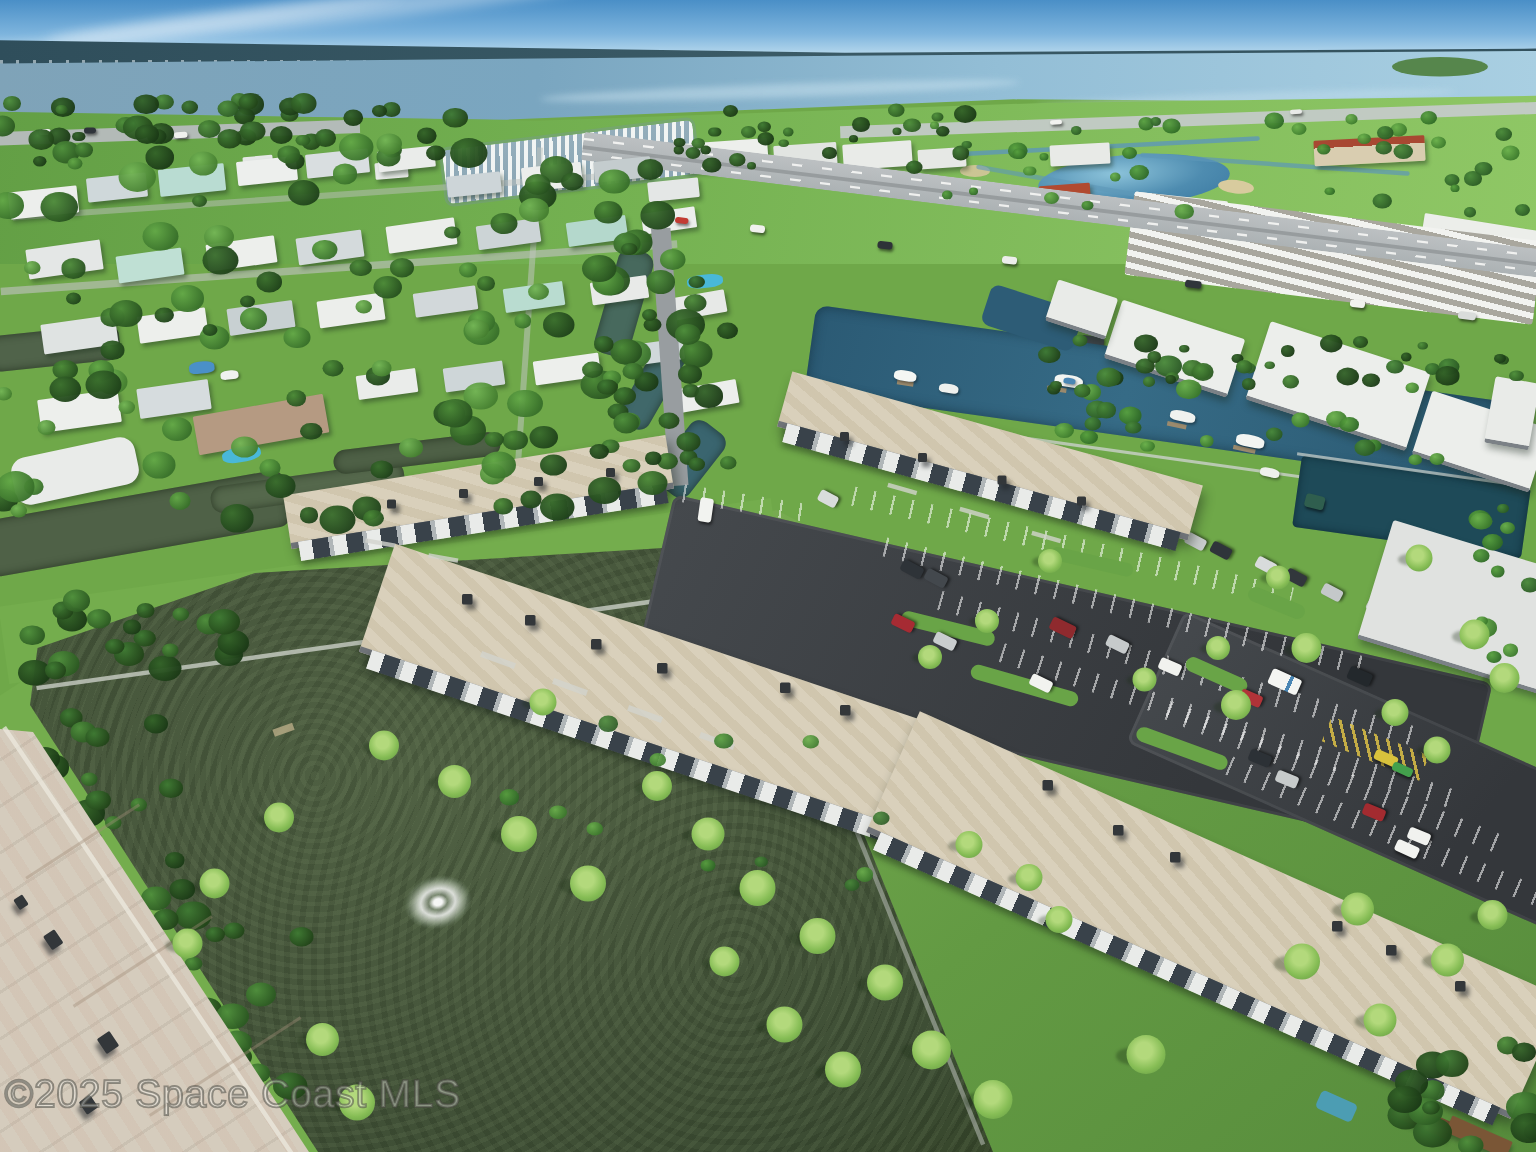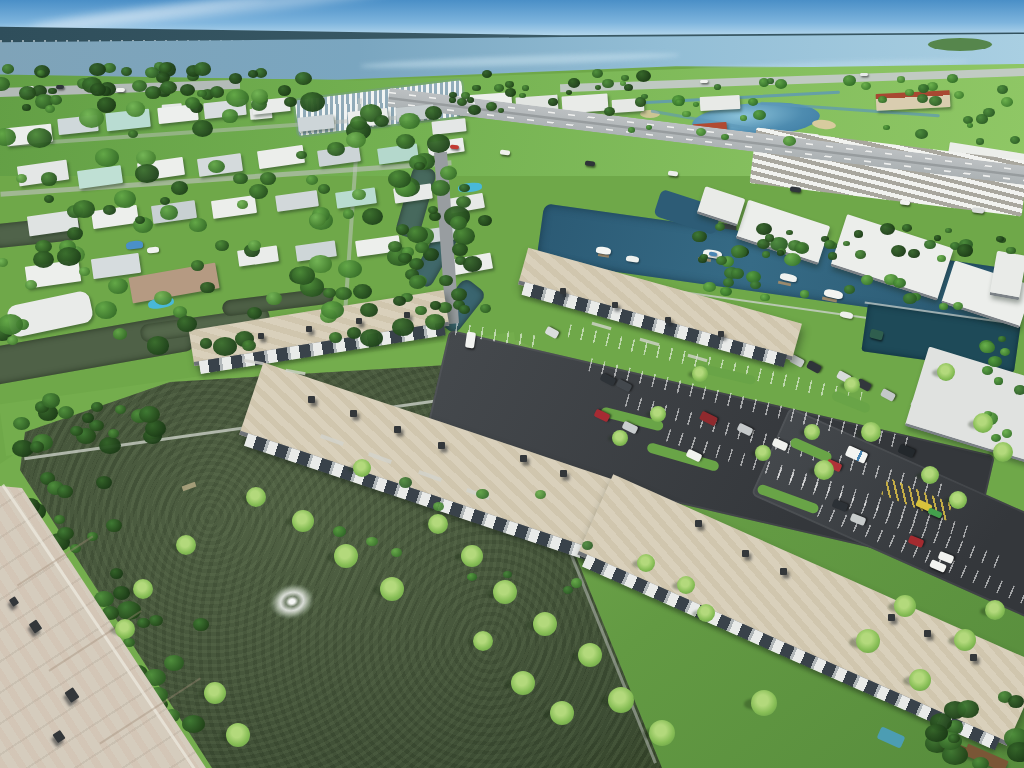--- a/index.html
+++ b/index.html
@@ -767,13 +767,14 @@
       <div class="sh palm" style="left: 921px; top: 466px; width: 18px; height: 18px; background: radial-gradient(circle at 45% 40%, rgb(179, 217, 124) 0px, rgb(179, 217, 124) 26%, rgb(134, 189, 85) 60%, rgb(93, 148, 64) 100%);"></div>
       <div class="sh pshadow" style="left: 944.05px; top: 496.85px; width: 17.1px; height: 8.1px;"></div>
       <div class="sh palm" style="left: 949px; top: 491px; width: 18px; height: 18px; background: radial-gradient(circle at 45% 40%, rgb(179, 217, 124) 0px, rgb(179, 217, 124) 26%, rgb(134, 189, 85) 60%, rgb(93, 148, 64) 100%);"></div>
       <div class="sh pshadow" style="left: 902.95px; top: 676.15px; width: 20.9px; height: 9.9px;"></div>
       <div class="sh palm" style="left: 909px; top: 669px; width: 22px; height: 22px; background: radial-gradient(circle at 45% 40%, rgb(179, 217, 124) 0px, rgb(179, 217, 124) 26%, rgb(134, 189, 85) 60%, rgb(93, 148, 64) 100%);"></div>
       <div class="sh pshadow" style="left: 947.95px; top: 636.15px; width: 20.9px; height: 9.9px;"></div>
       <div class="sh palm" style="left: 954px; top: 629px; width: 22px; height: 22px; background: radial-gradient(circle at 45% 40%, rgb(179, 217, 124) 0px, rgb(179, 217, 124) 26%, rgb(134, 189, 85) 60%, rgb(93, 148, 64) 100%);"></div>
       <div class="sh pshadow" style="left: 979.5px; top: 606.5px; width: 19px; height: 9px;"></div>
       <div class="sh palm" style="left: 985px; top: 600px; width: 20px; height: 20px; background: radial-gradient(circle at 45% 40%, rgb(179, 217, 124) 0px, rgb(179, 217, 124) 26%, rgb(134, 189, 85) 60%, rgb(93, 148, 64) 100%);"></div>
     </div>
+  <div class="sh wm" style="left:3px;top:716px;">©2025 Space Coast MLS</div>
 </div>
 
 </body></html>

